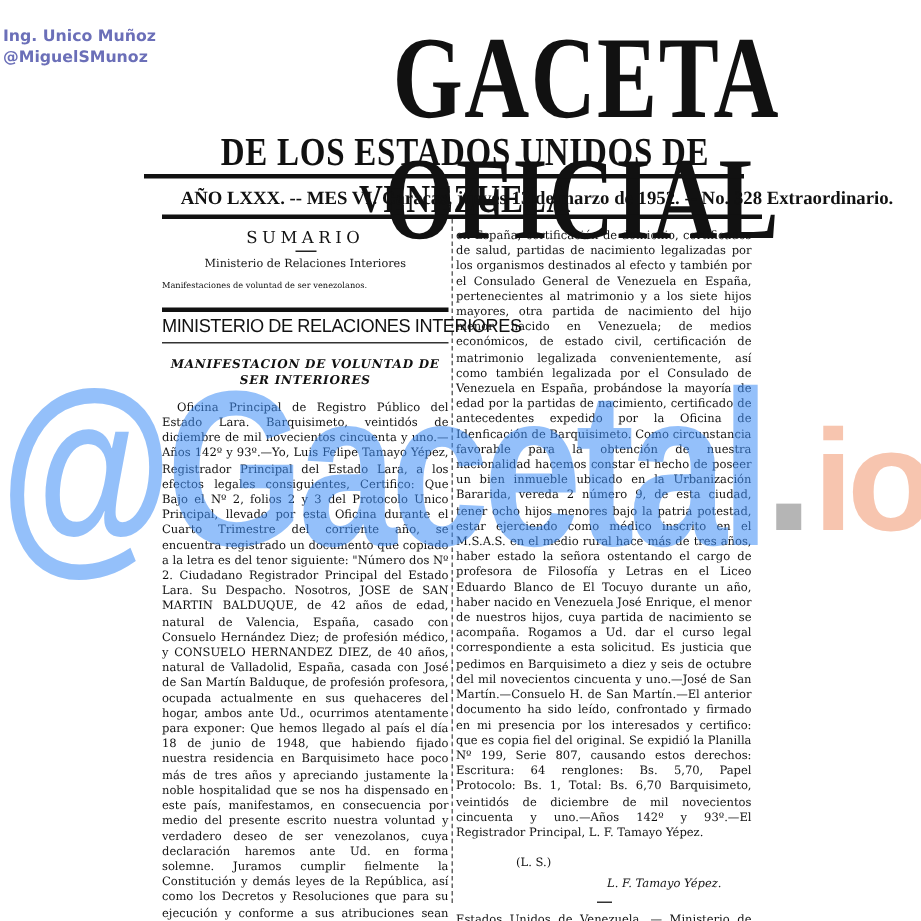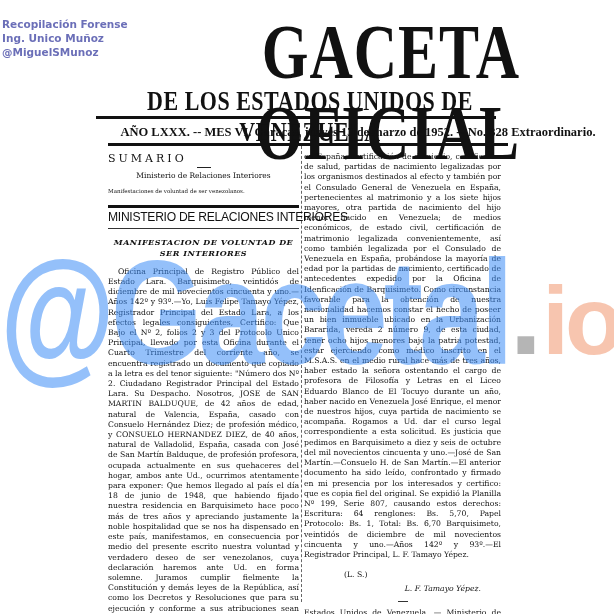--- a/index.html
+++ b/index.html
@@ -7,21 +7,21 @@
   .credit { position:absolute; left:2px; top:17px; font-family:"DejaVu Sans", sans-serif; font-size:10.5px; line-height:14px; color:#6b6fb8; font-weight:bold; z-index:5; }
   .masthead { position:absolute; left:100px; top:8px; width:420px; text-align:right; }
   .title { font-family:"Liberation Serif", serif; font-weight:bold; font-size:60px; line-height:62px; letter-spacing:1px; transform:scaleY(1.3); transform-origin:top center; margin-top:4px; }
   .subtitle { position:absolute; left:100px; top:86px; width:420px; text-align:center; font-family:"Liberation Serif", serif; font-weight:bold; font-size:22px; transform:scaleY(1.2); transform-origin:top center; letter-spacing:0.5px; }
   .rule { position:absolute; left:95px; width:300px; height:0; border-top:3px solid #111; }
   .dateline { position:absolute; left:108px; top:125px; width:500px; font-family:"Liberation Serif", serif; font-weight:bold; font-size:12.5px; white-space:nowrap;text-align:center; }
   .col { position:absolute; font-size:7.7px; line-height:10.2px; text-align:justify; }
   .col-left { left:108px; top:151px; width:191px; }
   .col-right { left:304px; top:152px; width:197px; }
   .vrule { position:absolute; left:301px; top:146px; width:0; height:456px; border-left:1px dashed #666; }
-  .sumario { font-size:11px; letter-spacing:3px; margin-top:3px; }
+  .sumario { text-align:center; font-size:11px; letter-spacing:3px; margin-top:3px; }
   .dash { width:14px; margin:3px auto; border-top:1px solid #222; }
   .ministerio-small { text-align:center; font-size:7.5px; margin-top:3px; }
   .sumario-item { font-size:5.5px; margin-top:5px; }
   .thick { border-top:3px solid #111; margin-top:8px; }
   .ministerio-head { font-family:"Liberation Sans", sans-serif; font-size:12.5px; margin-top:4px; white-space:nowrap; letter-spacing:-0.3px; transform:scaleX(0.97); transform-origin:left; }
   .thin { border-top:1px solid #333; margin-top:6px; }
   .section-head { text-align:center; font-size:8px; font-weight:bold; letter-spacing:0.5px; margin-top:8px; line-height:11px;font-style:italic; }
   .para { text-indent:10px; margin-top:8px; }
   .it { }
   .ls { margin-left:40px; margin-top:10px; }
@@ -30,21 +30,20 @@
   .hang { padding-left:10px; text-indent:-10px; margin-top:6px; }
   .watermark { position:absolute; left:0; top:245px; z-index:3; pointer-events:none; white-space:nowrap; font-family:"Liberation Sans", sans-serif; font-weight:bold; }
   .wm-main { font-size:118px; color:rgba(60,140,245,0.55); letter-spacing:-4px; transform:scaleY(1.25); display:inline-block; }
   .wm-dot { font-size:118px; color:rgba(120,120,120,0.55); }
   .wm-io { font-size:96px; color:rgba(240,150,110,0.55); letter-spacing:-4px; }
 </style>
 </head>
 <body>
 
 <div class="credit">
-  <div>Recopilación Forense</div>
   <div>Ing. Unico Muñoz</div>
   <div>@MiguelSMunoz</div>
 </div>
 
 <div class="masthead">
   <div class="title">GACETA OFICIAL</div>
 </div>
 <div class="subtitle">DE LOS ESTADOS UNIDOS DE VENEZUELA</div>
 
 <div class="rule" style="top:116px; width:400px; left:96px;"></div>

